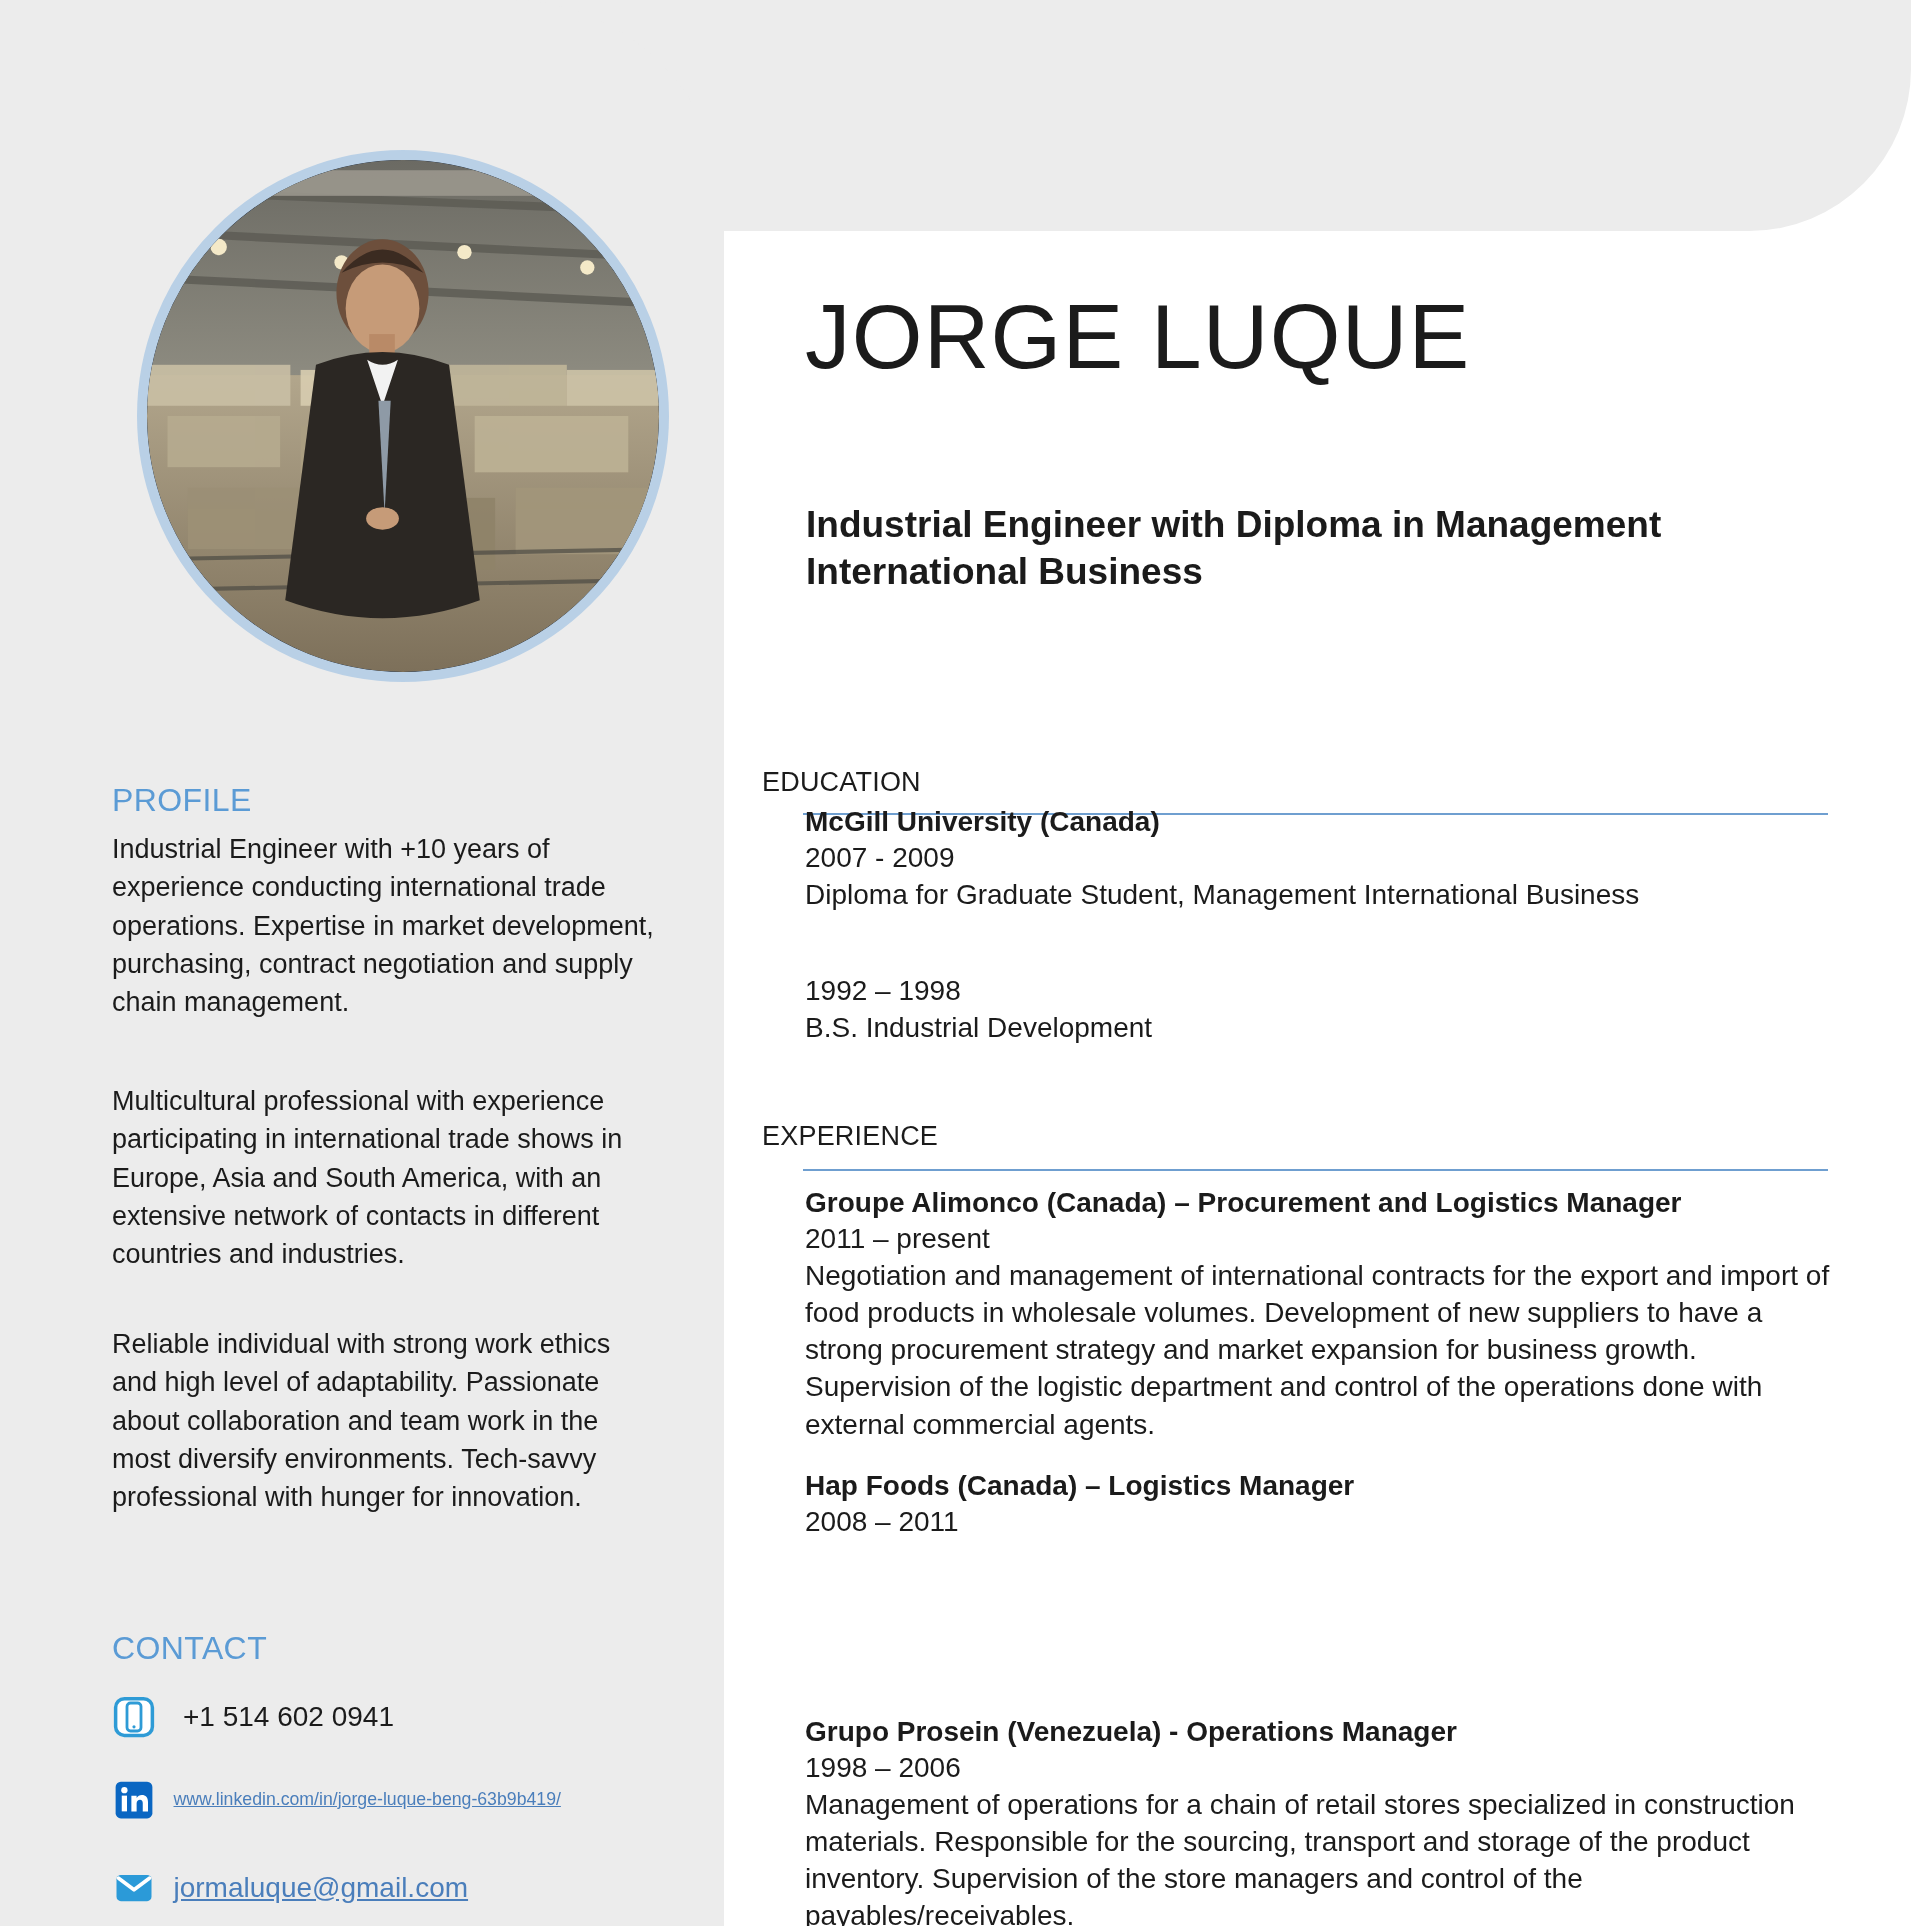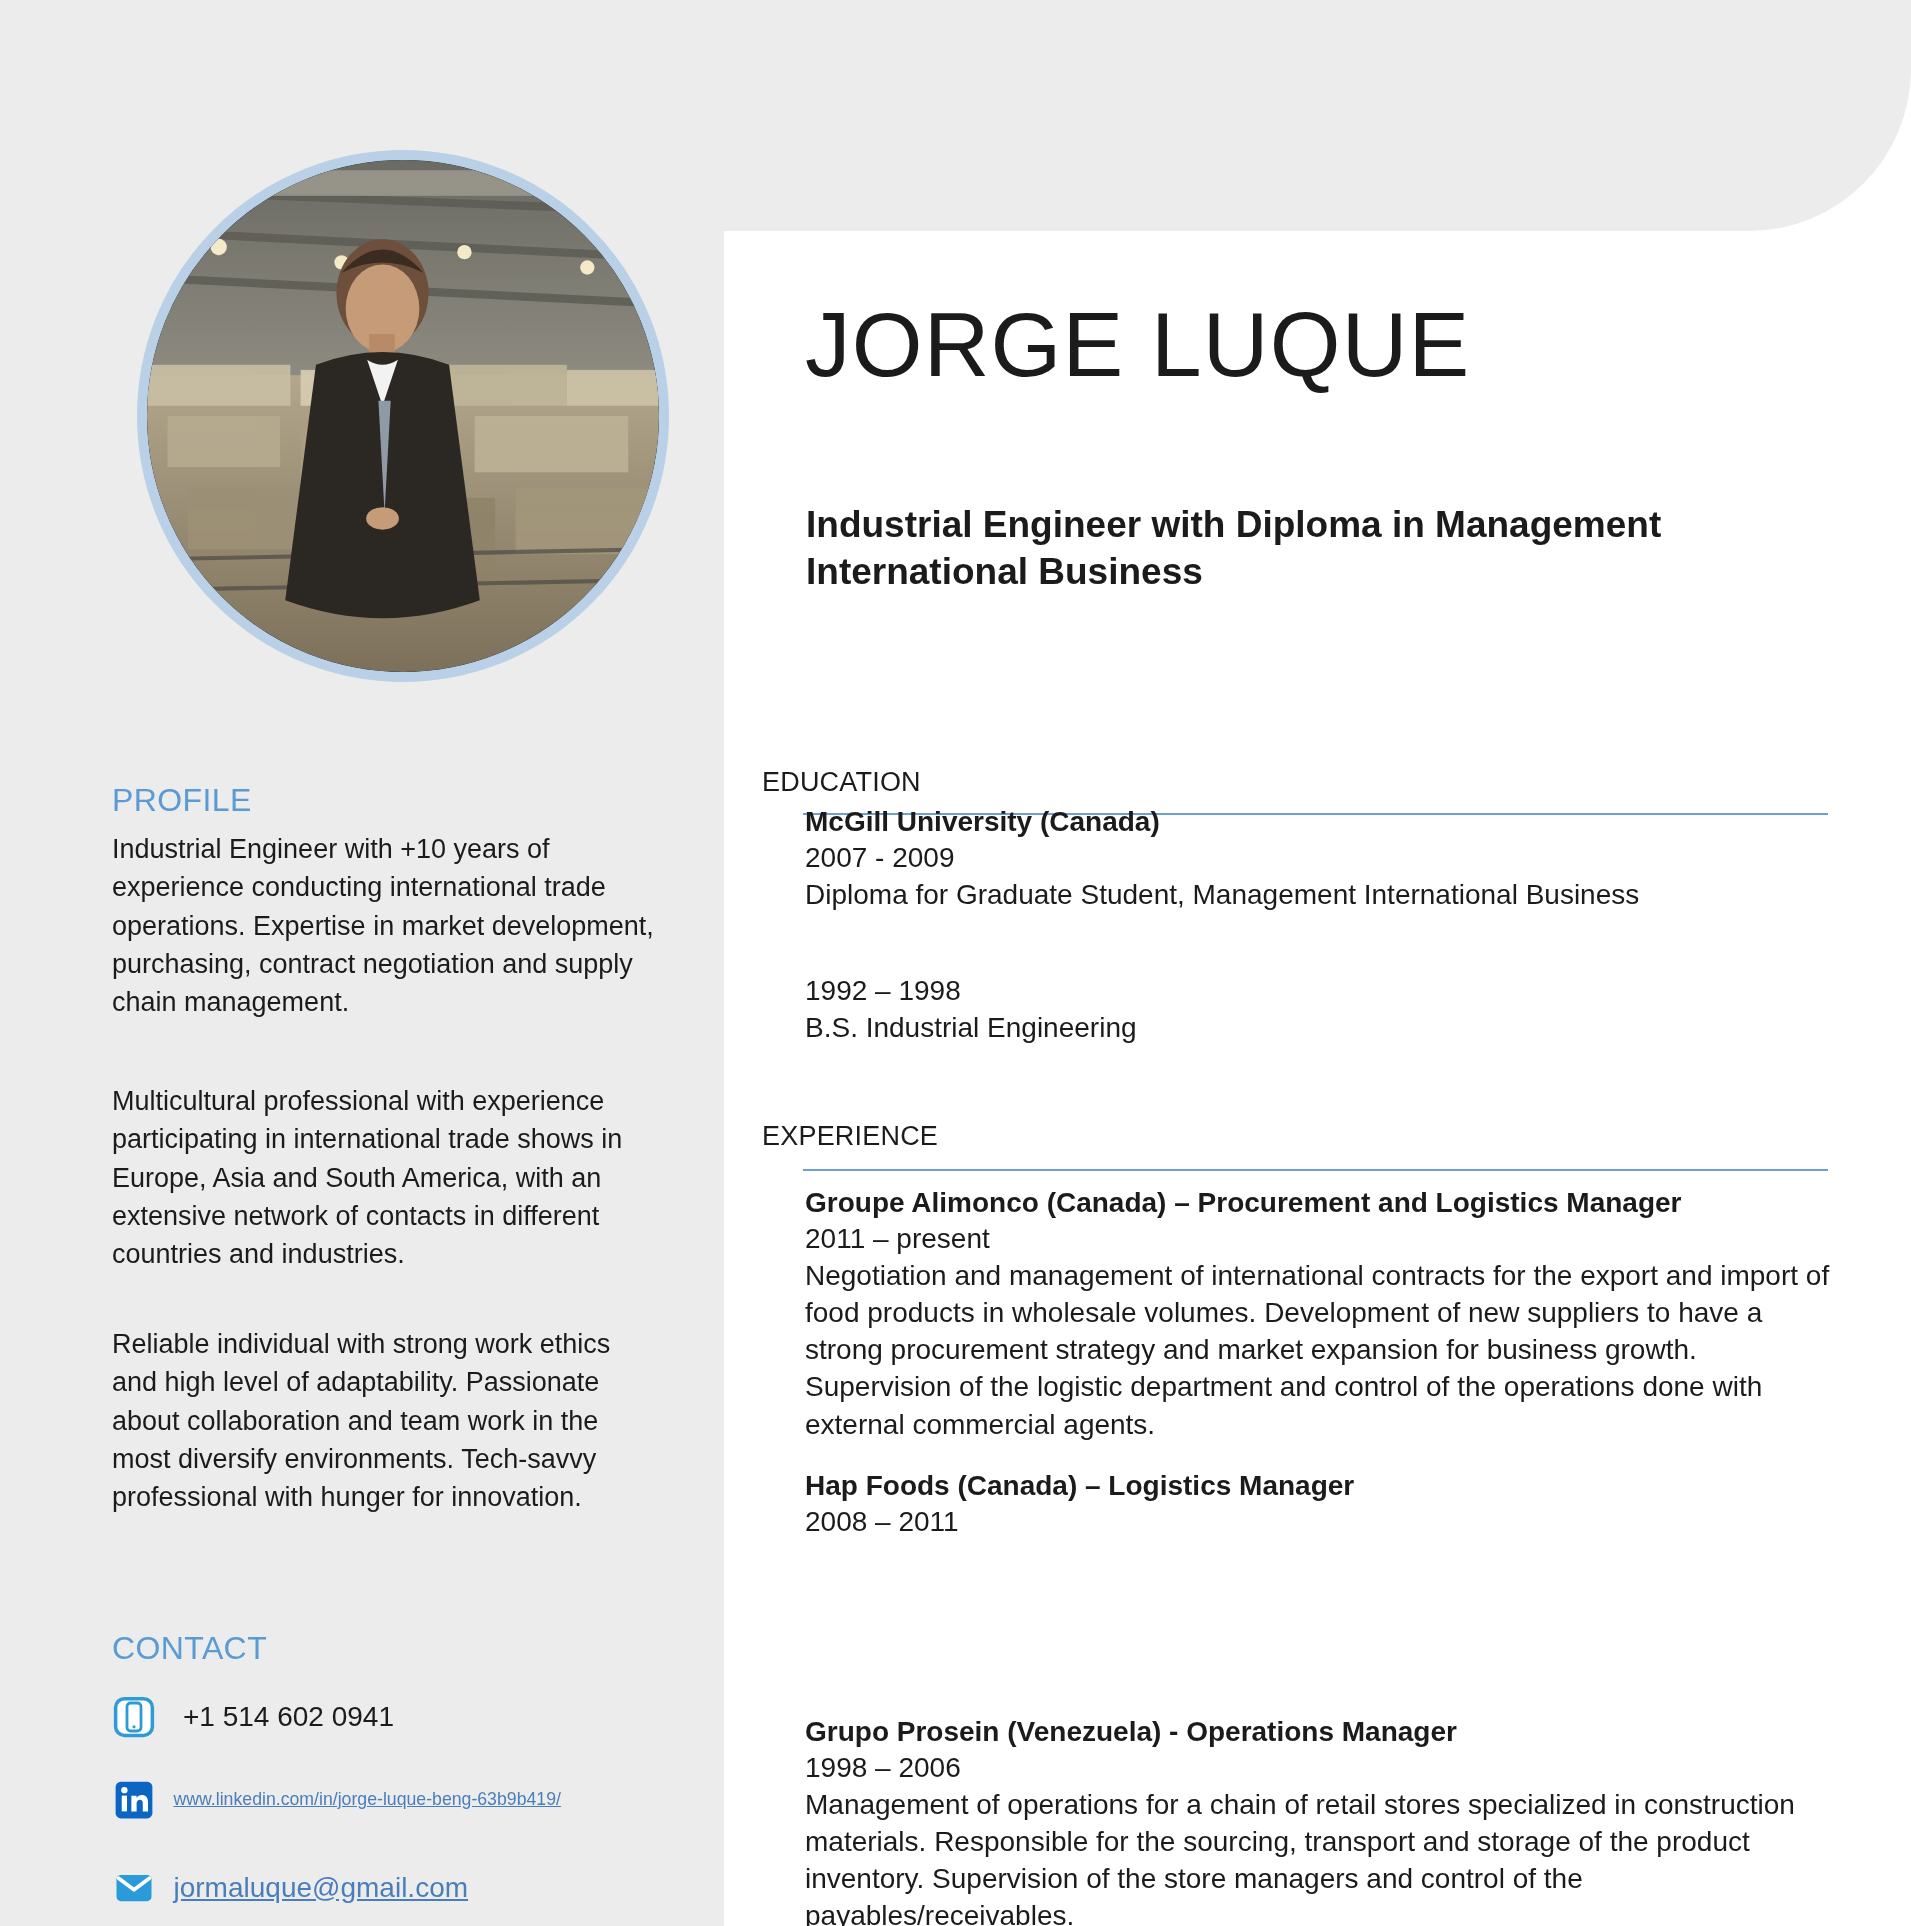--- a/index.html
+++ b/index.html
@@ -66,21 +66,21 @@
     left: 0; top: 0; right: 0; bottom: 0;
     border-radius: 50%;
     overflow: hidden;
   }
   .photo-svg { display: block; width: 100%; height: 100%; }
 
   
   .name {
     position: absolute;
     left: 805px;
-    top: 293px;
+    top: 285px;
     font-size: 91px;
     letter-spacing: 1.2px;
     color: #1b1b1b;
     font-weight: 300;
     white-space: nowrap;
   }
   .subtitle {
     position: absolute;
     left: 806px;
     top: 501px;
@@ -298,21 +298,21 @@
   <div class="sec-rule" style="top:813px"></div>
 
   <div class="blk" style="top:804px">
     <div class="b-title"> McGill University (Canada)</div>
     <div class="b-dates">2007 - 2009</div>
     <div class="b-desc">Diploma for Graduate Student, Management International Business</div>
   </div>
 
   <div class="blk" style="top:973px">
     <div class="b-dates">1992 – 1998</div>
-    <div class="b-desc">B.S. Industrial Engineering</div>
+    <div class="b-desc">B.S. Industrial Development</div>
   </div>
 
   <div class="sec-h" style="top:1121px">EXPERIENCE</div>
   <div class="sec-rule" style="top:1169px"></div>
 
   <div class="blk" style="top:1185px">
     <div class="b-title">Groupe Alimonco (Canada) – Procurement and Logistics Manager</div>
     <div class="b-dates">2011 – present</div>
     <div class="b-desc">Negotiation and management of international contracts for the export and import of food products in wholesale volumes. Development of new suppliers to have a strong procurement strategy and market expansion for business growth. Supervision of the logistic department and control of the operations done with external commercial agents.</div>
   </div>

